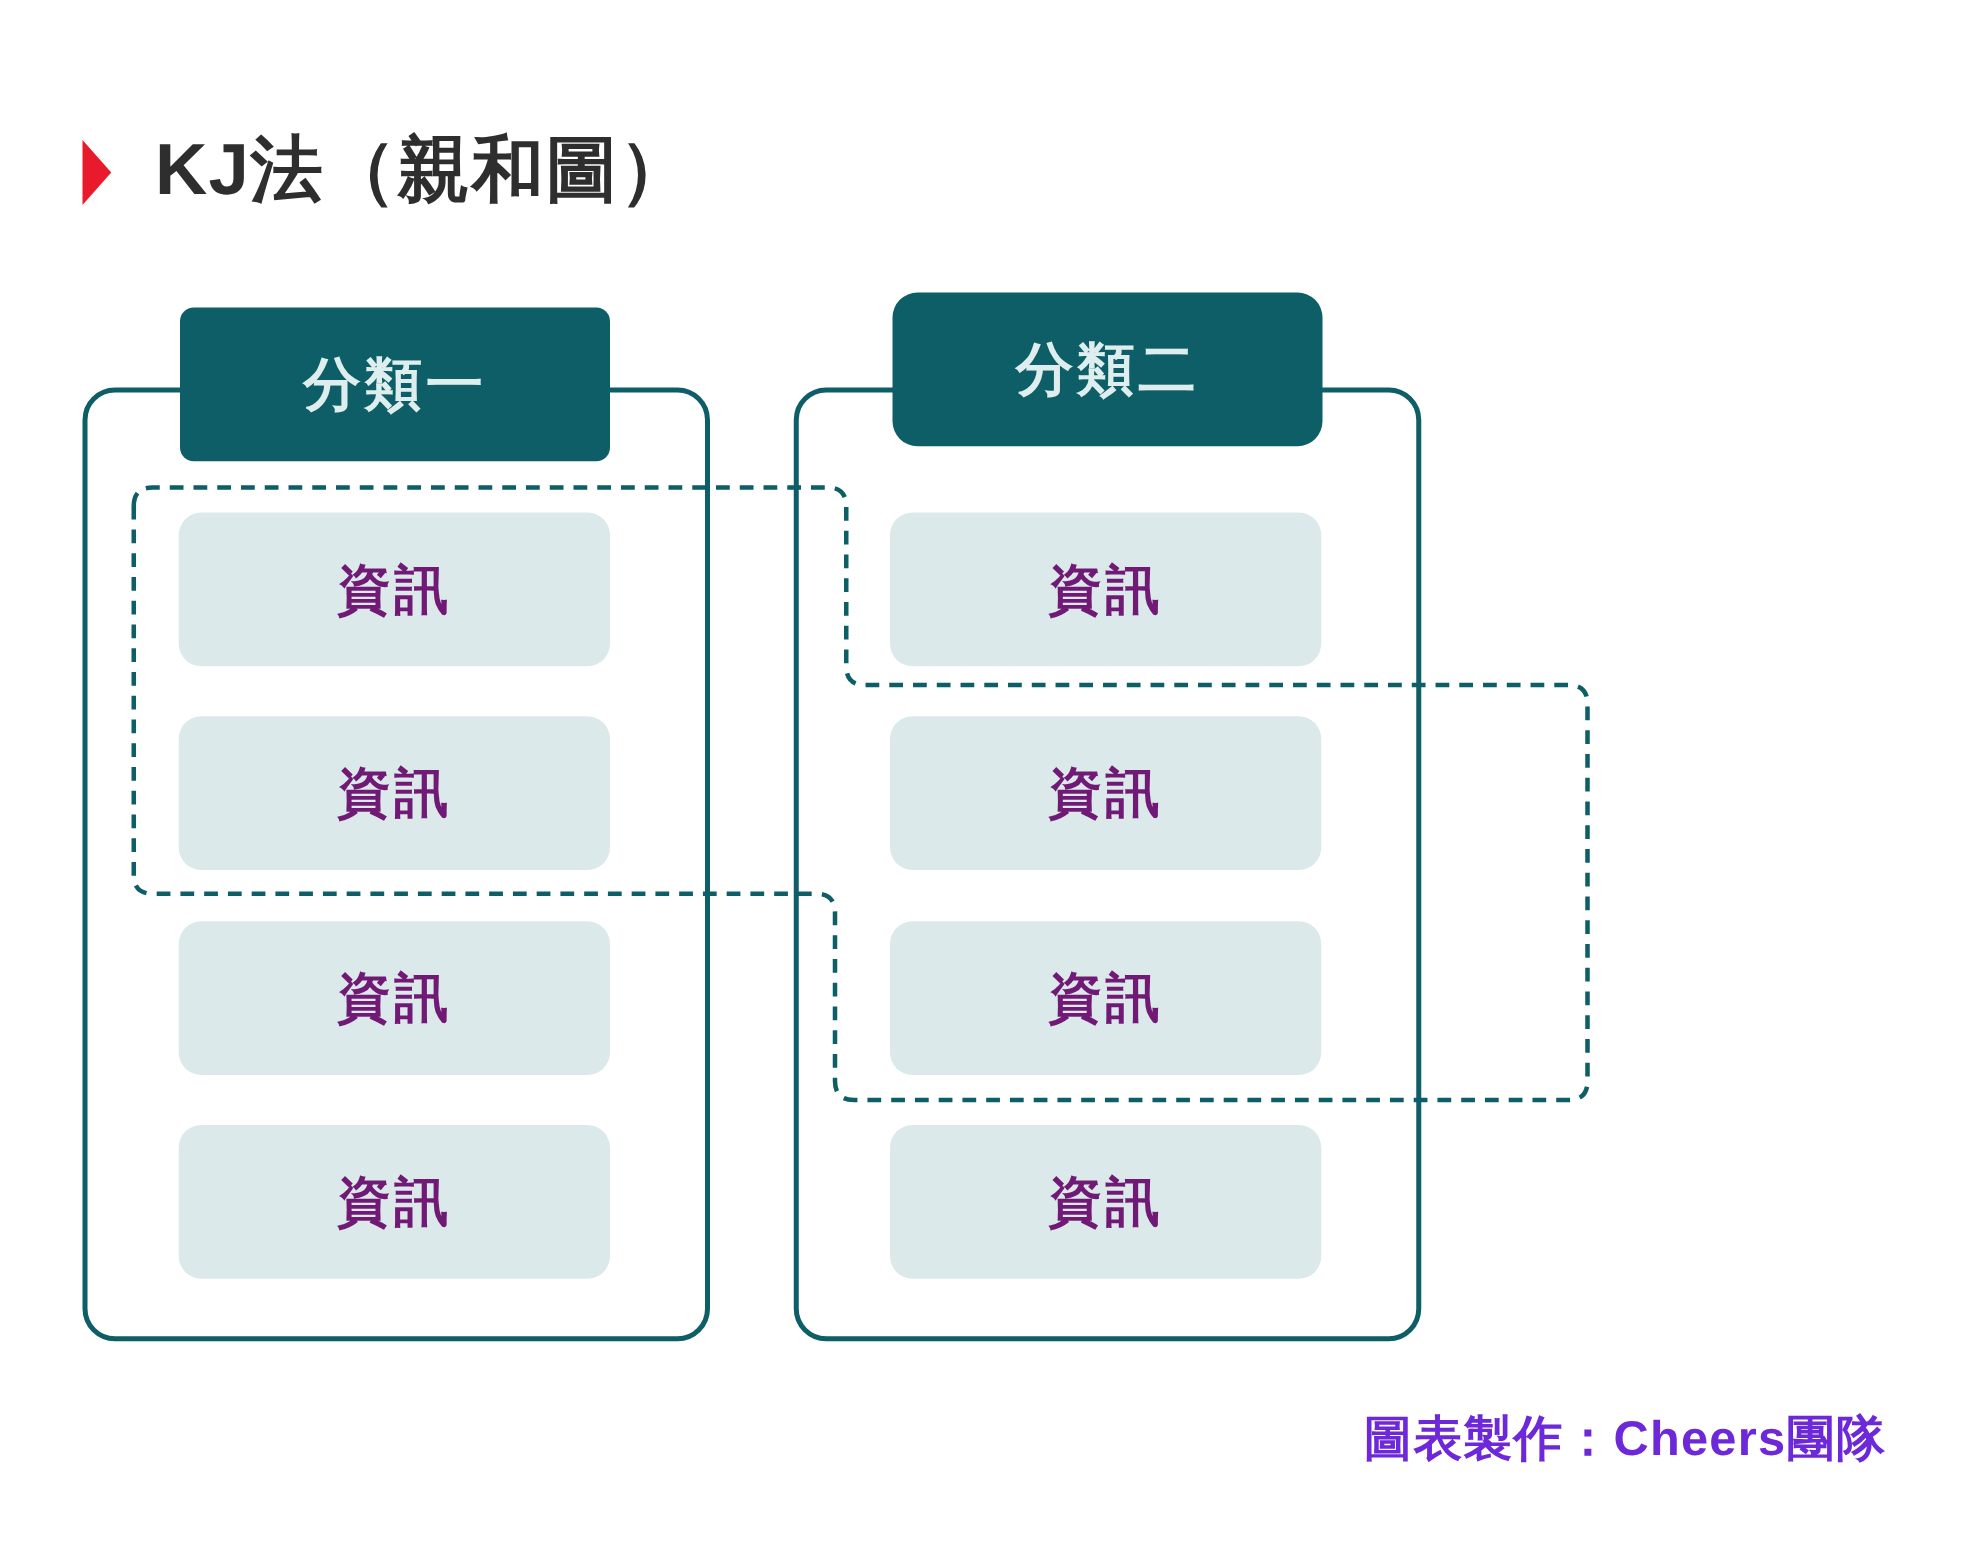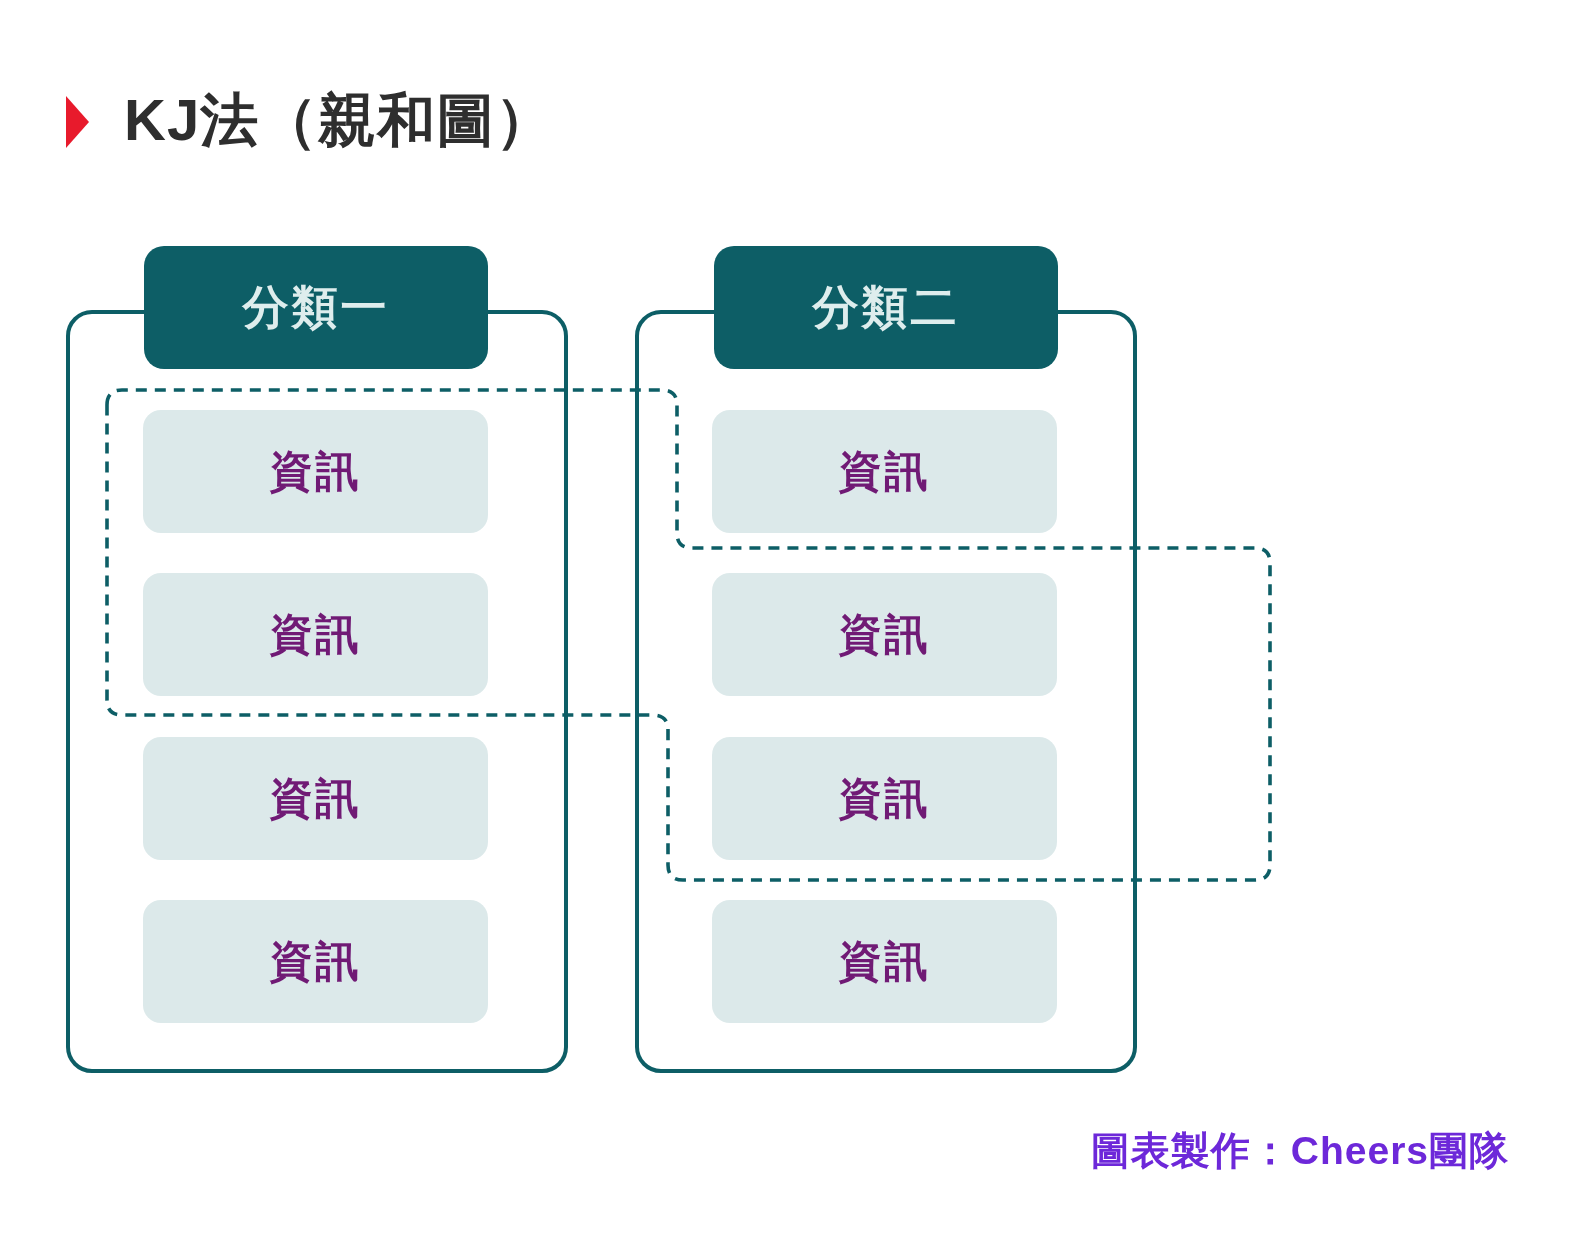--- a/index.html
+++ b/index.html
@@ -4,21 +4,21 @@
 <style>
   html,body{margin:0;padding:0;background:#ffffff;}
   #page{
     position:relative;
     width:1573px;height:1235px;
     background:#ffffff;
     font-family:"Liberation Sans","DejaVu Sans",sans-serif;
     overflow:hidden;
   }
   
-  .title-row{position:absolute;left:66px;top:88px;display:flex;align-items:center;}
+  .title-row{position:absolute;left:66px;top:104px;display:flex;align-items:center;}
   .title-bullet{
     width:0;height:0;margin-top:4px;
     border-top:26px solid transparent;
     border-bottom:26px solid transparent;
     border-left:23px solid #e81a2c;
   }
   .title-text{
     margin-left:35px;
     font-size:58px;font-weight:800;line-height:1.1;
     color:#2e2e2e;letter-spacing:1px;
@@ -45,22 +45,22 @@
   .category-header{
     position:absolute;
     width:344px;height:123px;
     background:#0d5e66;
     border-radius:20px;
     display:flex;align-items:center;justify-content:center;
     color:#deeded;
     font-size:46px;font-weight:700;letter-spacing:3px;
     z-index:5;
   }
-  #header-1{left:144px;top:246px;}
-  #header-2{left:714px;top:246px;font-family:Liberation Mono, monospace;}
+  #header-1{left:144px;top:246px;border-radius:11px;}
+  #header-2{left:714px;top:234px;font-family:Liberation Mono, monospace;}
   #header-3{left:1163px;top:663px;width:346px;z-index:6;}
   
   .info-card{
     position:absolute;
     width:345px;height:123px;
     background:#dce9ea;
     border-radius:18px;
     display:flex;align-items:center;justify-content:center;
     color:#701a75;
     font-size:43px;font-weight:700;letter-spacing:3px;

